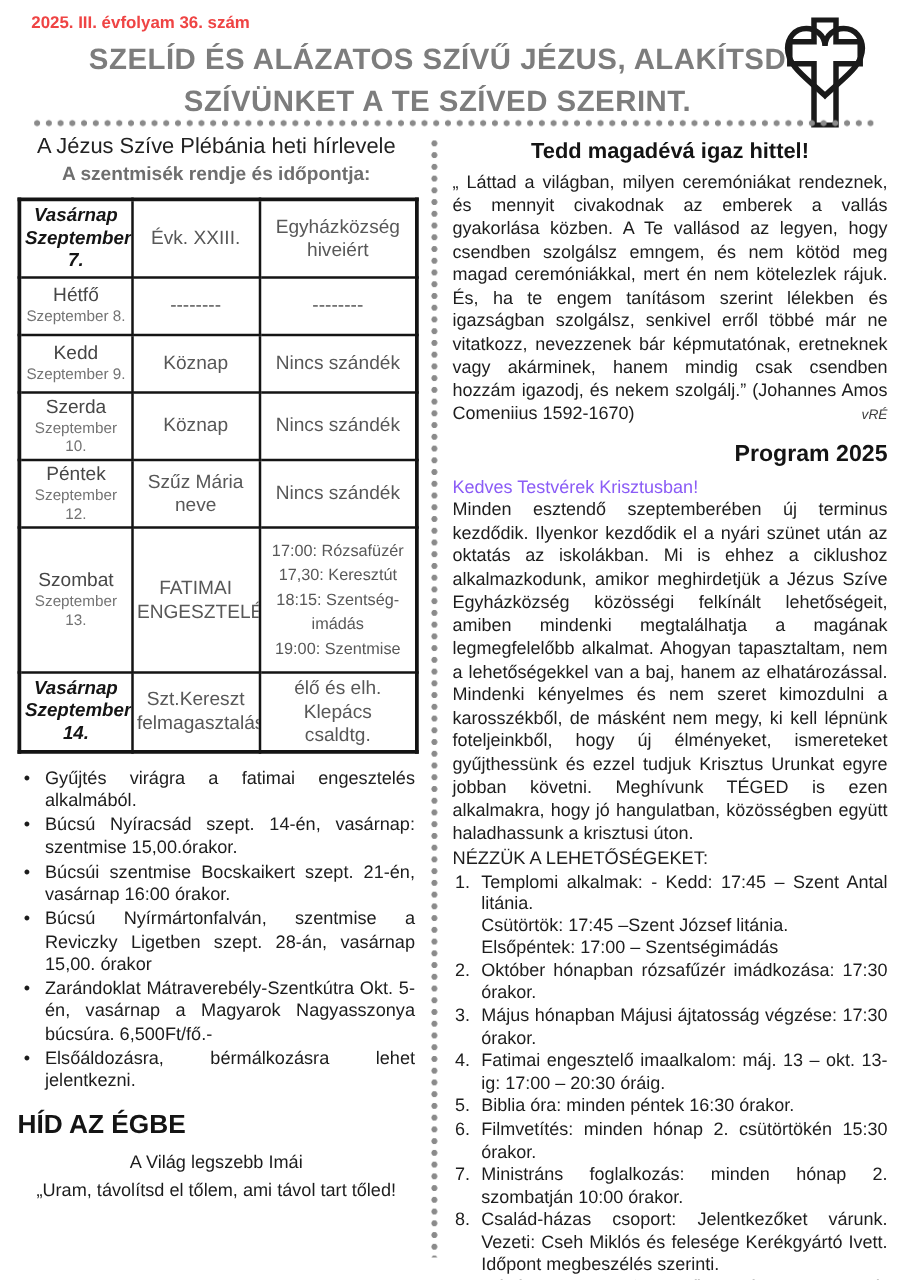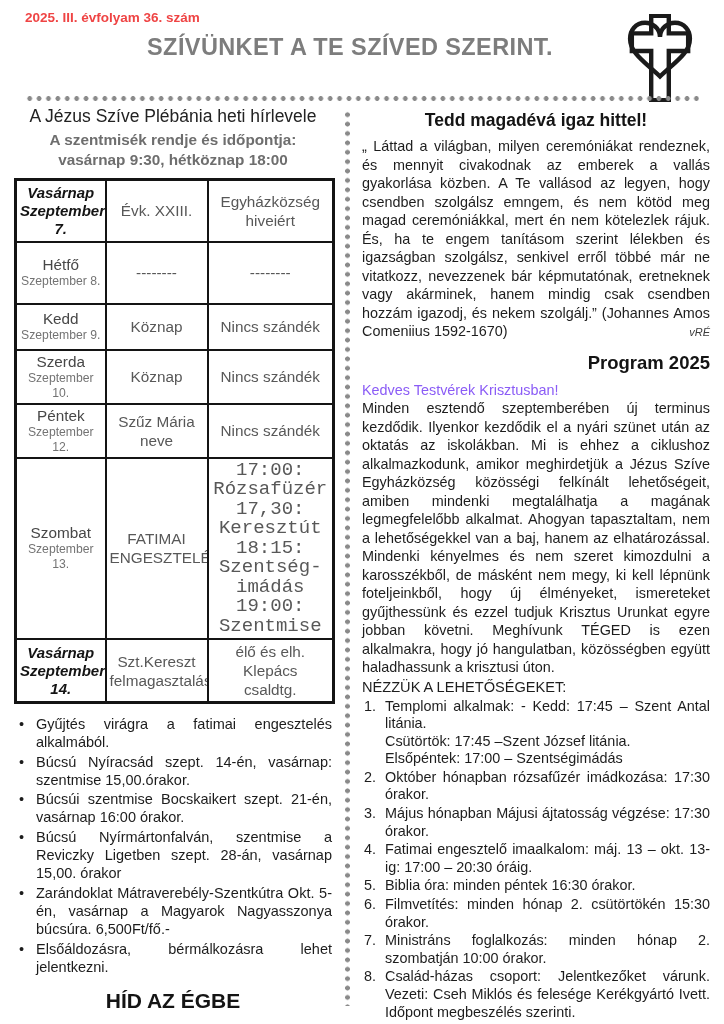--- a/index.html
+++ b/index.html
@@ -25,28 +25,28 @@
   .nl-sub{font-size:15.3px;font-weight:700;color:#6e6e6e;text-align:center;line-height:20px;}
 
   table.mass{border-collapse:collapse;margin-top:8px;width:318px;table-layout:fixed;}
   table.mass{border:3px solid #141414;}
   table.mass td{border:2px solid #141414;text-align:center;vertical-align:middle;padding:2px 3px;overflow:hidden;}
   .pre{white-space:pre-line;}
   .day{font-size:15.3px;color:#474747;line-height:18px;}
   .date{font-size:12.2px;color:#737373;line-height:15px;}
   .feast,.intent{font-size:15.3px;color:#585858;line-height:19px;}
   tr.bold-row .day,tr.bold-row .date{font-weight:700;color:#141414;font-size:15px;line-height:18px;font-style:italic;}
-  tr.times .intent{font-size:19px;line-height:19.5px;font-family:Liberation Mono, monospace;}
+  tr.times .intent{font-size:13px;line-height:19.5px;}
 
   .bullets{margin:11px 0 0;padding:0;list-style:none;}
   .bullets li{display:flex;font-size:14.5px;line-height:18.3px;color:#1c1c1c;margin:0 0 1px;}
   .b-dot{flex:none;width:17px;text-align:left;padding-left:5px;}
   .b-text{flex:1;text-align:justify;}
 
-  .hid-title{font-size:21px;font-weight:700;color:#141414;text-align:center;margin:13px 0 7px;}
+  .hid-title{font-size:21px;font-weight:700;color:#141414;text-align:left;margin:13px 0 7px;}
   .prayer-line{font-size:14.5px;color:#1c1c1c;text-align:center;line-height:23.8px;}
 
   
   .col-right{position:absolute;left:362px;top:104px;width:348px;}
   .faith-title{font-size:17.5px;font-weight:700;color:#141414;text-align:center;margin:6px 0 6px;}
   .para{font-size:14.4px;line-height:18.5px;text-align:justify;color:#1d1d1d;}
   .initials-right{font-size:11px;font-style:italic;color:#3c3c3c;text-align:right;margin-top:-15px;}
   .program-title{font-size:18.5px;font-weight:700;color:#141414;text-align:right;margin:14px 0 7px;}
   .greeting{font-size:14.4px;line-height:18.5px;color:#8b5cf6;}
   .cta{font-size:14.6px;line-height:19px;color:#1d1d1d;margin-top:1px;}
@@ -55,33 +55,33 @@
   .pnum{flex:none;width:23px;padding-left:2px;box-sizing:border-box;}
   .ptext{flex:1;text-align:justify;}
 </style>
 </head>
 <body>
 
 <div class="page">
 
   <div class="issue">2025. III. évfolyam 36. szám</div>
   <div class="titles">
+    <div class="title-line">SZELÍD ÉS ALÁZATOS SZÍVŰ JÉZUS, ALAKÍTSD</div>
     <div class="title-line">SZÍVÜNKET A TE SZÍVED SZERINT.</div>
   </div>
   <svg class="cross-icon" width="76" height="88" viewBox="0 0 76 100">
     <path d="M28 2 H48 V22 H70 V42 H48 V98 H28 V42 H6 V22 H28 Z" fill="#ffffff" stroke="#1a1a1a" stroke-width="5" stroke-linejoin="miter"></path>
     <path d="M38 26 C38 16 29 10 21 10 C10 10 4 19 4 28 C4 44 20 54 38 71 C56 54 72 44 72 28 C72 19 66 10 55 10 C47 10 38 16 38 26 Z" fill="none" stroke="#1a1a1a" stroke-width="5"></path>
   </svg>
   <div class="hdots"></div>
   <div class="vdots"></div>
 
   <div class="col-left">
     <div class="nl-title">A Jézus Szíve Plébánia heti hírlevele</div>
     <div class="nl-sub">A szentmisék rendje és időpontja:</div>
-    <div class="nl-sub">vasárnap 9:30, hétköznap 18:00</div>
 
     <table class="mass">
       <colgroup>
           <col style="width:90px">
           <col style="width:102px">
           <col style="width:126px">
         </colgroup>
       <tbody>
           <tr class="bold-row" style="height:62px">
         <td>
@@ -90,21 +90,21 @@
 7.</div>
             </td>
         <td>
               <div class="feast pre">Évk. XXIII.</div>
             </td>
         <td>
               <div class="intent pre">Egyházközség
 hiveiért</div>
             </td>
       </tr>
-      <tr style="height:62px">
+      <tr style="height:46px">
         <td>
               <div class="day">Hétfő</div>
               <div class="date pre">Szeptember 8.</div>
             </td>
         <td>
               <div class="feast pre">--------</div>
             </td>
         <td>
               <div class="intent pre">--------</div>
             </td>

